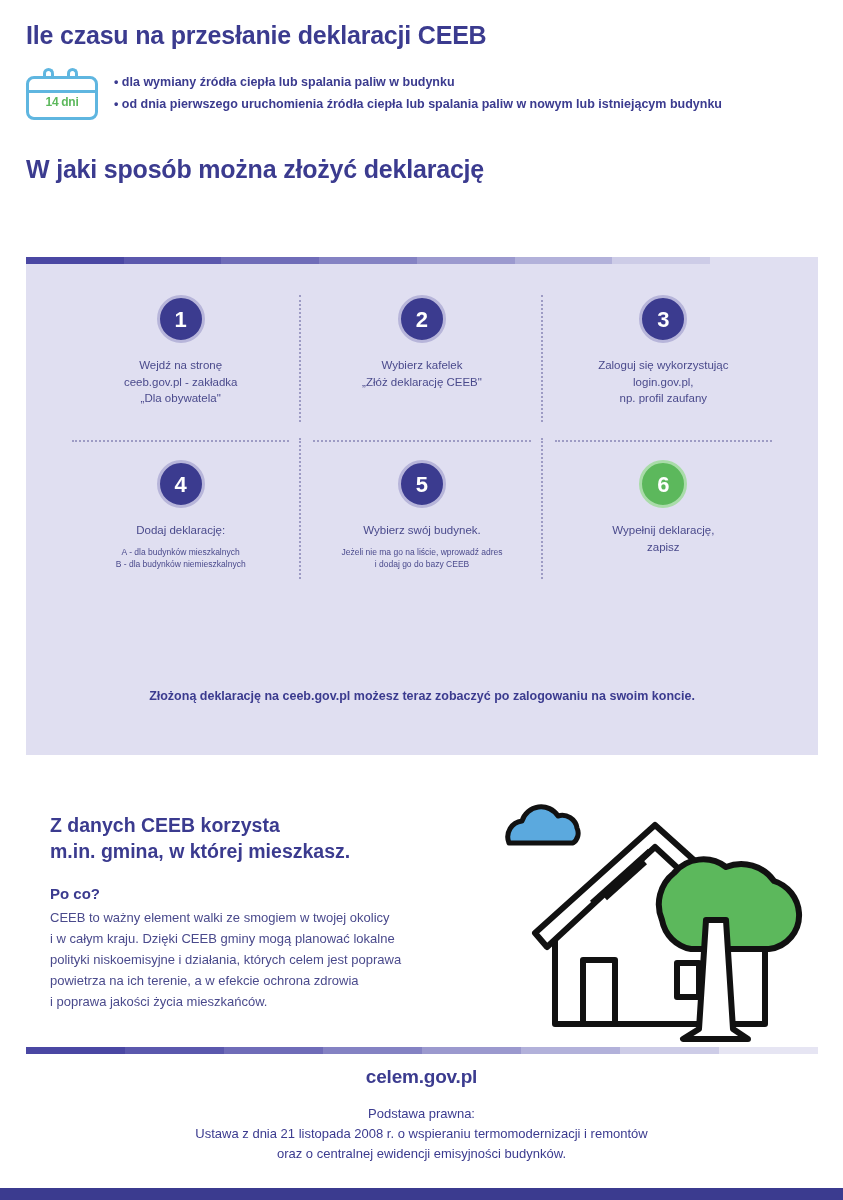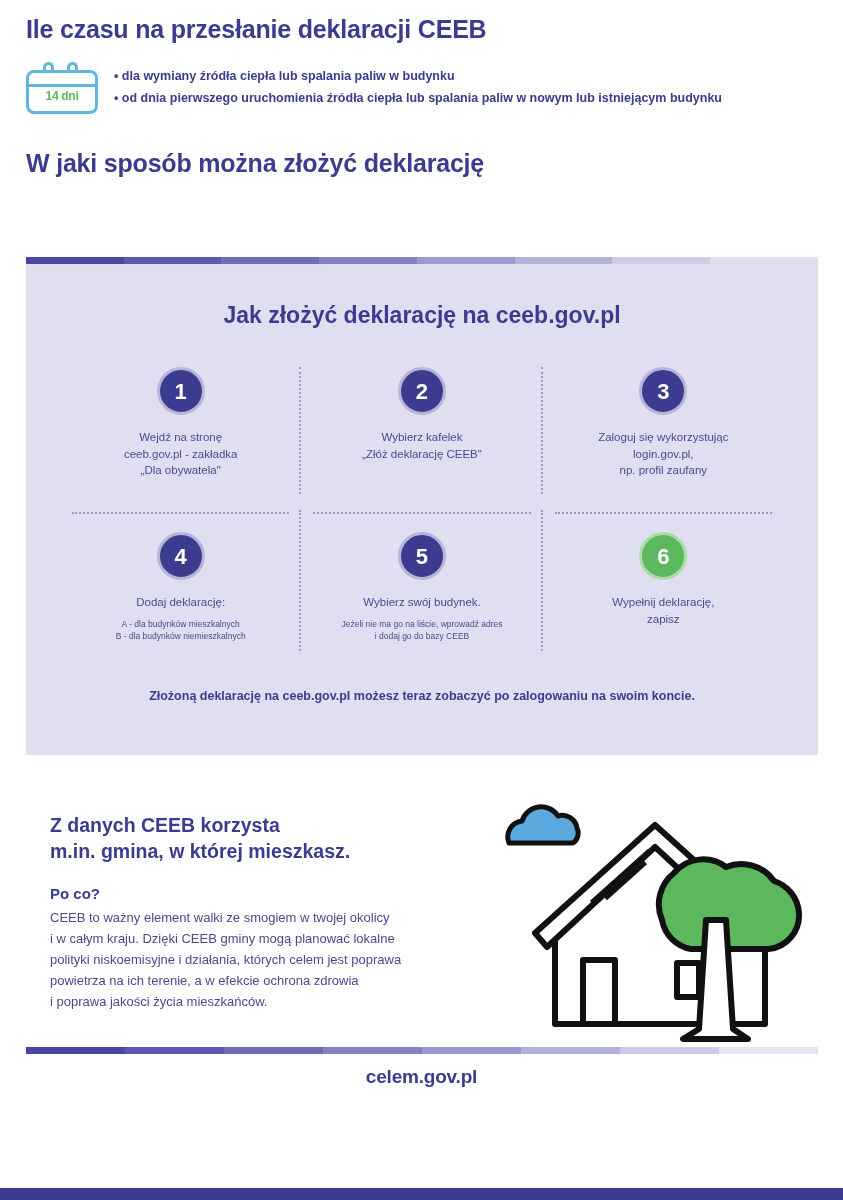--- a/index.html
+++ b/index.html
@@ -11,21 +11,21 @@
   }
   .page {
     position: relative;
     width: 843px;
     height: 1200px;
     overflow: hidden;
     background: #ffffff;
   }
 
   
-  .sec-top { padding: 16px 26px 0 26px; }
+  .sec-top { padding: 22px 26px 0 26px; }
   .h1 {
     font-size: 25px;
     font-weight: 700;
     color: #3b3b8f;
     letter-spacing: -0.2px;
     line-height: 1.1;
   }
   .deadline-row {
     display: flex;
     align-items: center;
@@ -272,21 +272,20 @@
     <div class="gradbar panel-grad">
       <span style="background: rgb(74, 71, 163);"></span>
       <span style="background: rgb(91, 88, 173);"></span>
       <span style="background: rgb(111, 108, 184);"></span>
       <span style="background: rgb(132, 130, 195);"></span>
       <span style="background: rgb(155, 153, 206);"></span>
       <span style="background: rgb(178, 177, 218);"></span>
       <span style="background: rgb(205, 204, 231);"></span>
     </div>
 
-    <div class="panel-title">Jak złożyć deklarację na ceeb.gov.pl</div>
 
     <div class="steps-grid">
 
       <div class="step sep-r sep-b">
         <div class="circ">1</div>
         <div class="step-label">Wejdź na stronę
 ceeb.gov.pl - zakładka
 „Dla obywatela"</div>
         <div class="step-sub"></div>
       </div>
@@ -373,16 +372,19 @@
     <span style="background: rgb(111, 108, 184);"></span>
     <span style="background: rgb(132, 130, 195);"></span>
     <span style="background: rgb(155, 153, 206);"></span>
     <span style="background: rgb(178, 177, 218);"></span>
     <span style="background: rgb(205, 204, 231);"></span>
     <span style="background: rgb(230, 229, 243);"></span>
   </div>
 
   <div class="footer">
     <div class="footer-site">celem.gov.pl</div>
+    <div class="footer-legal">Podstawa prawna:
+Ustawa z dnia 21 listopada 2008 r. o wspieraniu termomodernizacji i remontów
+oraz o centralnej ewidencji emisyjności budynków.</div>
   </div>
 
   <div class="bottom-bar"></div>
 </div>
 
 </body></html>

